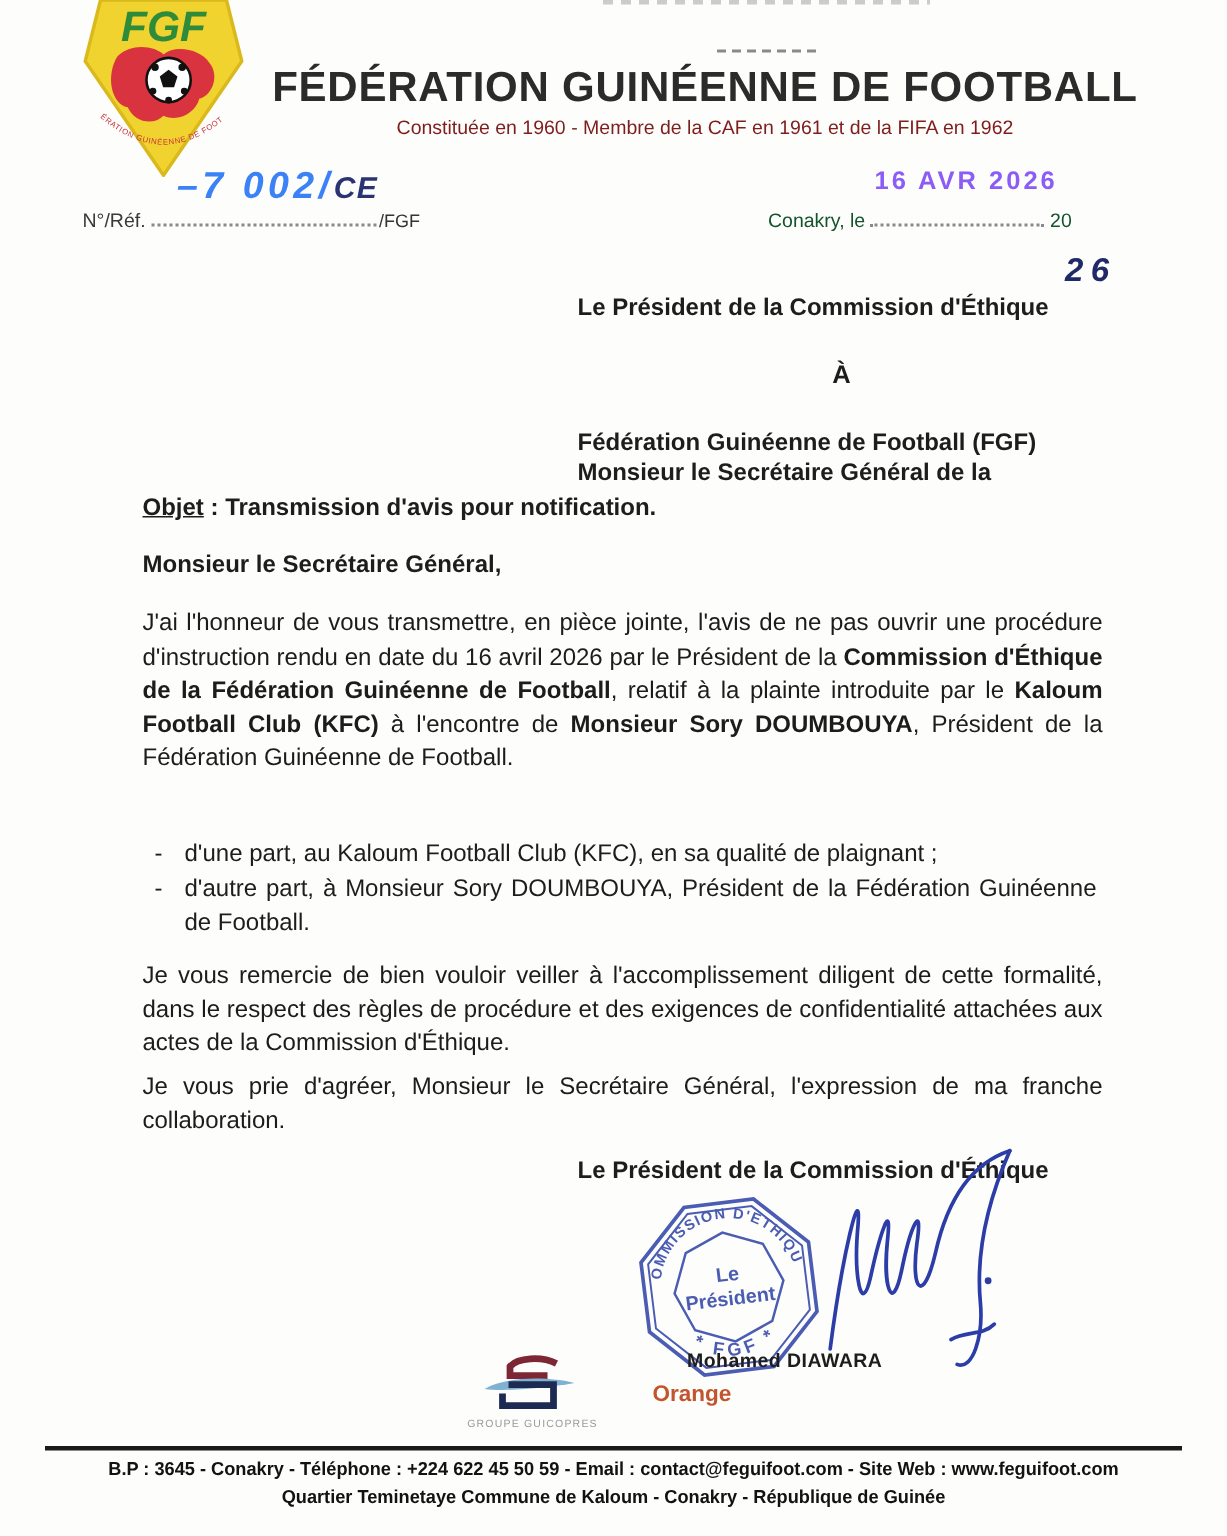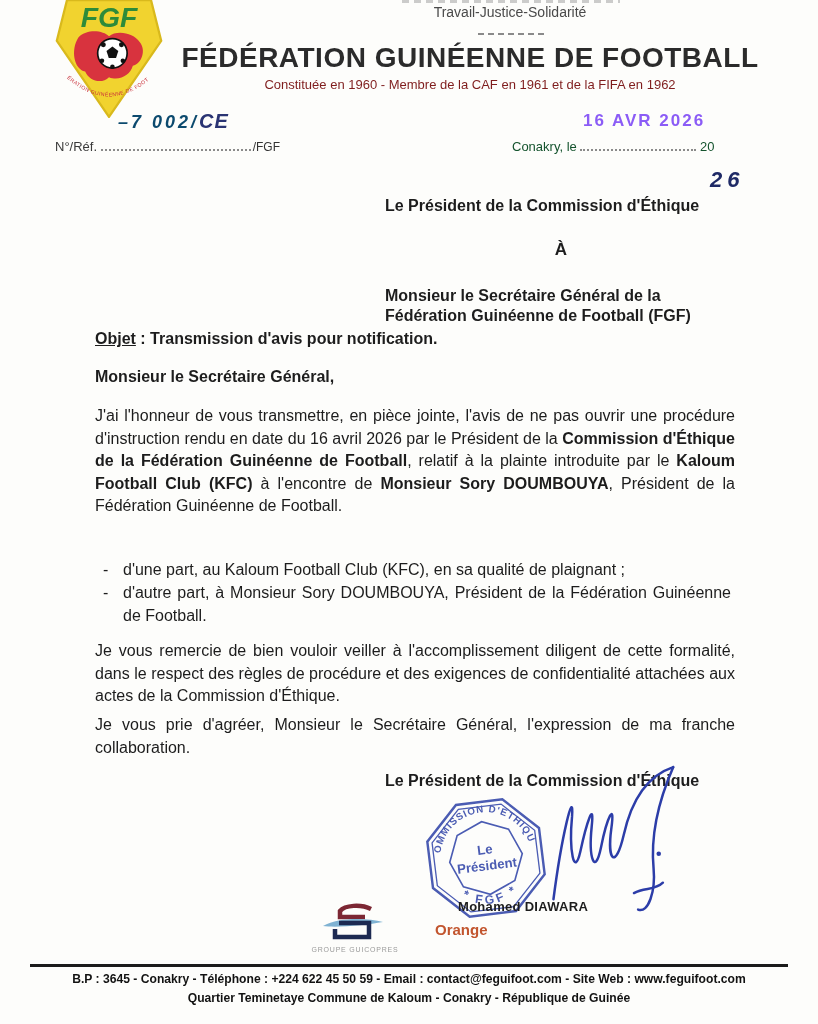--- a/index.html
+++ b/index.html
@@ -20,21 +20,21 @@
     font-size:13px;color:#7f1d1d;}
   .fgf-badge{position:absolute;top:0;left:52px;width:114px;height:118px;}
   
   .ref-line{position:absolute;top:138px;left:55px;font-size:13px;color:#3a3a3a;}
   .dots{display:inline-block;border-bottom:2px dotted #8a8a8a;height:11px;}
   .dots-ref{width:150px;}
   .dots-date{width:116px;}
   .ref-suffix{font-size:12px;color:#333;margin-left:2px;}
   .hw{font-style:italic;font-weight:bold;white-space:nowrap;}
   .hw-ref{position:absolute;top:110px;left:118px;}
-  .hw-blue{color:#0c4a6e;font-size:18px;letter-spacing:3px;margin-top:32px;}
+  .hw-blue{color:#3b82f6;font-size:25px;letter-spacing:3px;margin-top:32px;}
   .hw-dark{color:#2a3473;font-size:20px;letter-spacing:1px;}
   .date-line{position:absolute;top:138px;left:512px;font-size:13px;color:#14532d;}
   .date-stamp{position:absolute;top:111px;left:583px;color:#8b5cf6;font-weight:bold;
     font-size:17px;letter-spacing:2px;white-space:nowrap;}
   .hw-year{position:absolute;top:119px;left:710px;color:#1f2a66;font-weight:bold;
     font-style:italic;font-size:22px;letter-spacing:5px;margin-top:48px;}
   
   .addr{position:absolute;top:196px;left:385px;width:352px;font-weight:bold;
     font-size:16px;line-height:20px;}
   .addr-a{text-align:center;margin:24px 0 26px 0;font-size:17px;}
@@ -68,21 +68,20 @@
     font-size:12.5px;color:#121212;transform:scaleX(.97);}
   .f1{top:972px;}
   .f2{top:991px;}
 </style>
 </head>
 <body>
 
 <div class="page">
 
   <div class="sliver"></div>
-  <div class="motto">Travail-Justice-Solidarité</div>
   <div class="motto-divider"></div>
 
   <svg class="fgf-badge" viewBox="0 0 100 104" aria-hidden="true">
     <polygon points="13,0 87,0 96,36 50,103 4,36" fill="#f1d32f" stroke="#d9b91c" stroke-width="2"></polygon>
     <text x="50" y="24" text-anchor="middle" font-size="25" font-weight="bold" font-style="italic" fill="#2e8b3a">FGF</text>
     <path d="M23,33 C31,25 45,27 50,32 C57,26 72,29 77,37 C83,44 79,56 71,58 C69,66 59,72 50,68 C44,74 33,72 29,63 C19,61 16,44 23,33 Z" fill="#d8333e"></path>
     <g>
       <circle cx="53" cy="47" r="13" fill="#ffffff" stroke="#111111" stroke-width="1.5"></circle>
       <polygon points="53,41 58.2,45 56.2,51.2 49.8,51.2 47.8,45" fill="#111111"></polygon>
       <circle cx="45" cy="39.5" r="2.2" fill="#111111"></circle>
@@ -112,22 +111,22 @@
     <span>Conakry, le</span>
     <span class="dots dots-date"></span>
     <span>20</span>
   </div>
   <div class="date-stamp">16 AVR 2026</div>
   <div class="hw hw-year">26</div>
 
   <div class="addr">
     <div>Le Président de la Commission d'Éthique</div>
     <div class="addr-a">À</div>
+    <div>Fédération Guinéenne de Football (FGF)</div>
     <div>Monsieur le Secrétaire Général de la</div>
-    <div>Fédération Guinéenne de Football (FGF)</div>
   </div>
 
   <div class="subject">
     <span class="subject-label">Objet</span><span> : </span><span>Transmission d'avis pour notification.</span>
   </div>
   <div class="salutation">Monsieur le Secrétaire Général,</div>
 
   <div class="body-par p1">
     <span>J'ai l'honneur de vous transmettre, en pièce jointe, l'avis de ne pas ouvrir une procédure d'instruction rendu en date du 16 avril 2026 par le Président de la </span><b>Commission d'Éthique de la Fédération Guinéenne de Football</b><span>, relatif à la plainte introduite par le </span><b>Kaloum Football Club (KFC)</b><span> à l'encontre de </span><b>Monsieur Sory DOUMBOUYA</b><span>, Président de la Fédération Guinéenne de Football.</span>
   </div>

